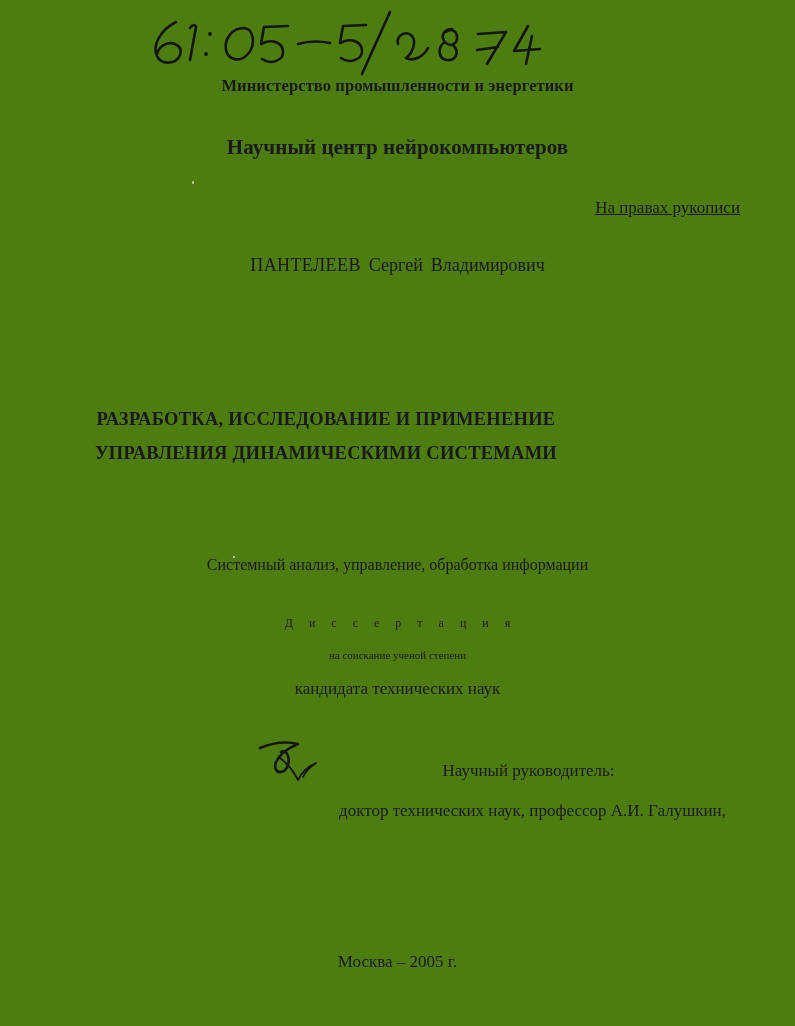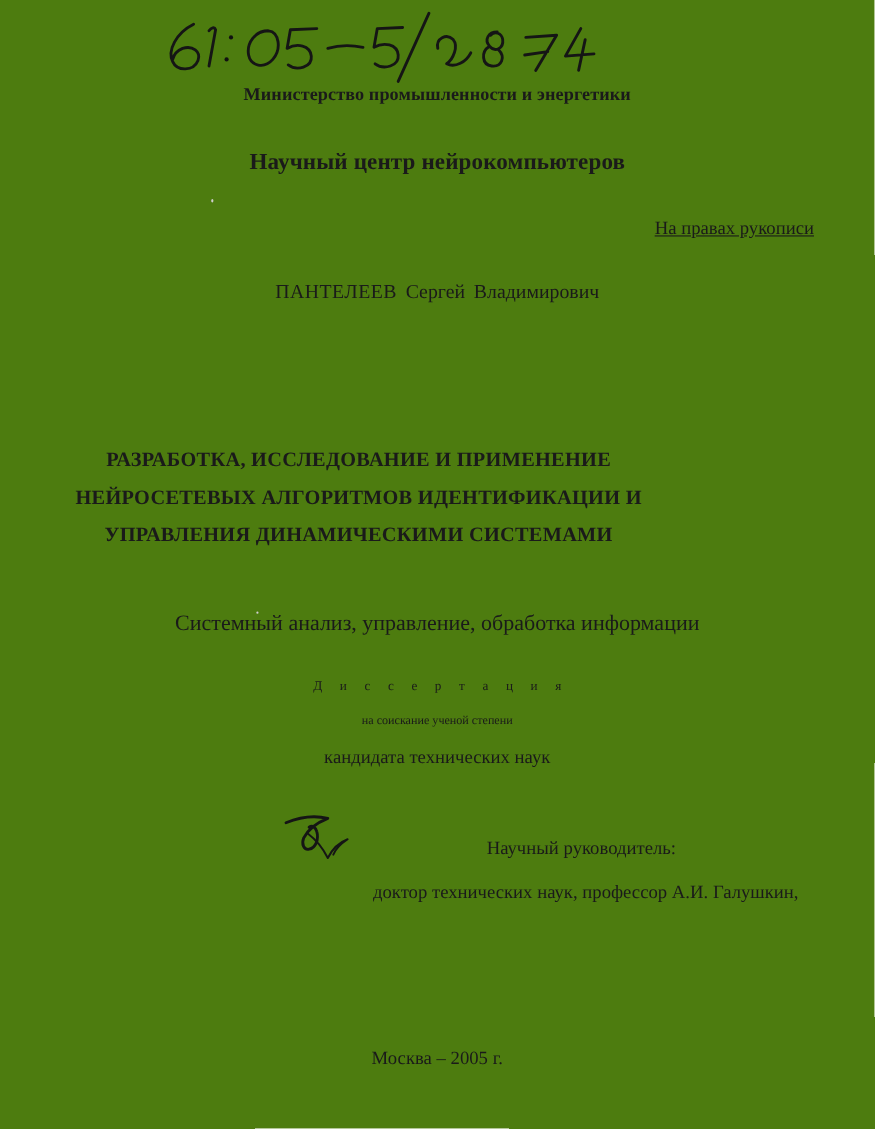--- a/index.html
+++ b/index.html
@@ -94,21 +94,21 @@
     white-space: nowrap;
   }
 
   
   .specialty-code {
     top: 527px;
     font-size: 17px;
   }
   .specialty-name {
     top: 556px;
-    font-size: 20px;
+    font-size: 16px;
   }
 
   
   .dissertation-word {
     top: 616px;
     font-size: 12px;
     letter-spacing: 6.5px;
     text-indent: 6.5px;
   }
   .degree-line-1 {
@@ -221,21 +221,20 @@
   <div class="centered org-line-2">Научный центр нейрокомпьютеров</div>
 
   <div class="manuscript-note">На правах рукописи</div>
 
   <div class="author-name">
     <span class="author-surname">ПАНТЕЛЕЕВ</span><span class="author-sep"></span><span>Сергей</span><span class="author-sep"></span><span>Владимирович</span>
   </div>
 
   <div class="title-block">
     <div class="title-line">РАЗРАБОТКА, ИССЛЕДОВАНИЕ И ПРИМЕНЕНИЕ</div>
-    <div class="title-line">НЕЙРОСЕТЕВЫХ АЛГОРИТМОВ ИДЕНТИФИКАЦИИ И</div>
     <div class="title-line">УПРАВЛЕНИЯ ДИНАМИЧЕСКИМИ СИСТЕМАМИ</div>
   </div>
 
   <div class="centered specialty-name">Системный анализ, управление, обработка информации</div>
 
   <div class="centered dissertation-word">Д и с с е р т а ц и я</div>
   <div class="centered degree-line-1">на соискание ученой степени</div>
   <div class="centered degree-line-2">кандидата технических наук</div>
 
   <div class="signature">

